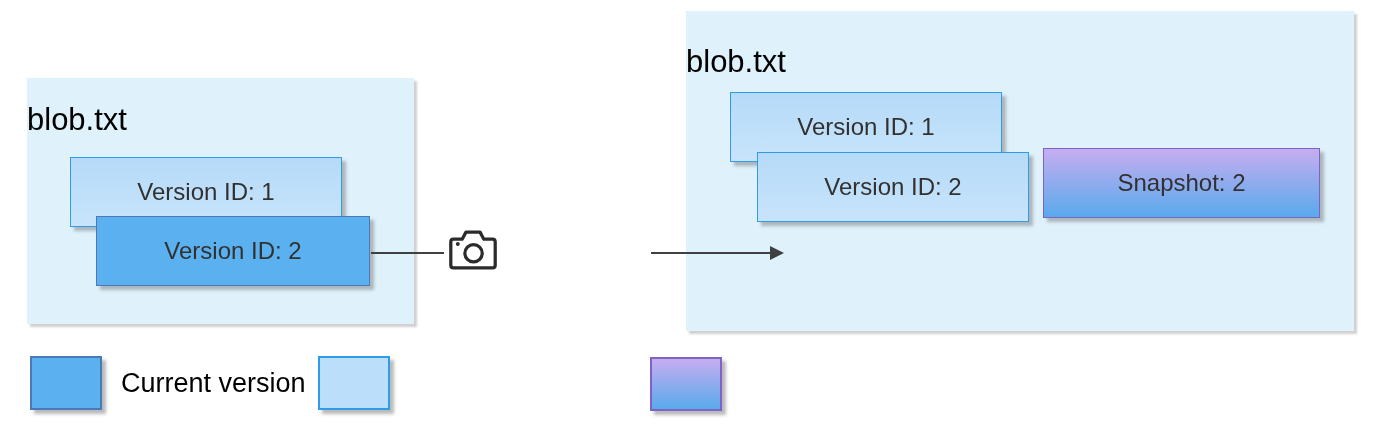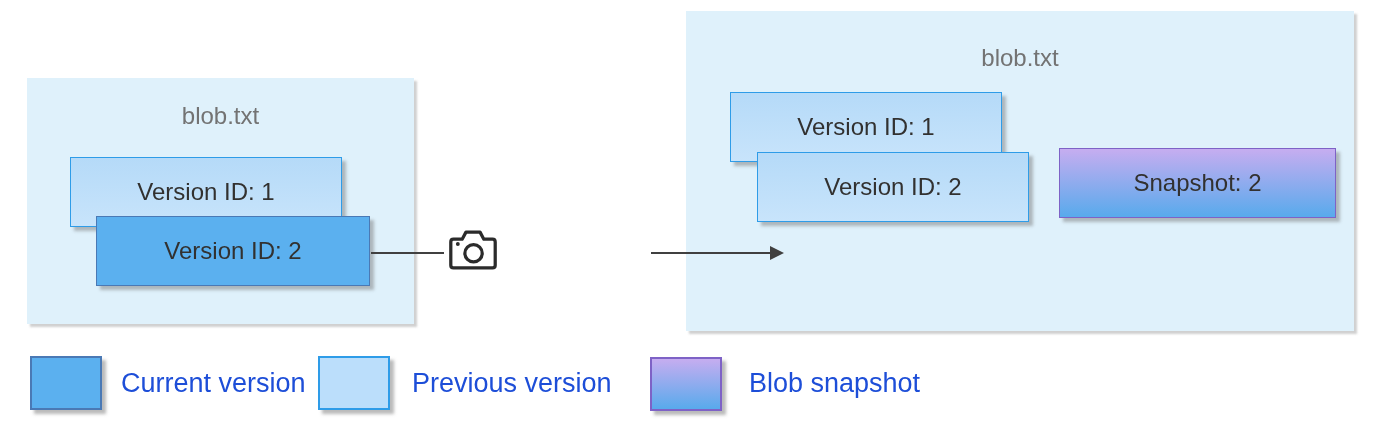--- a/index.html
+++ b/index.html
@@ -13,23 +13,22 @@
     background: #ffffff;
   }
   .container {
     position: absolute;
     background: #DFF1FB;
     box-shadow: 3px 3px 2px rgba(150,150,150,0.45);
   }
   .container-title {
     position: absolute;
     width: 100%;
-    text-align: center;
-    font-size: 24px;
-    color: #737373;
+    font-size: 31px;
+    color: #000000;
   }
   .vbox {
     position: absolute;
     display: flex;
     align-items: center;
     justify-content: center;
     font-size: 24px;
     color: #323130;
     box-shadow: 4px 4px 3px rgba(110,110,110,0.45);
     box-sizing: border-box;
@@ -38,21 +37,20 @@
     background: linear-gradient(180deg, #B5DAF8 0%, #C8E4FB 100%);
     border: 1px solid #2E9CE8;
   }
   .vbox.current {
     background: #5BB0EF;
     border: 1px solid #4A79B5;
   }
   .vbox.snapshot {
     background: linear-gradient(180deg, #C6ADF0 0%, #58AAEC 100%);
     border: 1px solid #7E62C6;
-    margin-left: 16px;
   }
   .box-l1 { left: 70px;  top: 157px; width: 272px; height: 70px; z-index: 1; }
   .box-l2 { left: 96px;  top: 216px; width: 274px; height: 70px; z-index: 2; }
   .box-r1 { left: 730px; top: 92px;  width: 272px; height: 70px; z-index: 1; }
   .box-r2 { left: 757px; top: 152px; width: 272px; height: 70px; z-index: 2; }
   .box-rs { left: 1043px; top: 148px; width: 277px; height: 70px; z-index: 2; }
   .box-r3 { left: 783px; top: 217px; width: 273px; height: 70px; z-index: 3; }
   .arrow-line {
     position: absolute;
     height: 2px;
@@ -85,21 +83,21 @@
     box-shadow: 4px 4px 3px rgba(120,120,120,0.5);
     box-sizing: border-box;
   }
   .legend-swatch.current  { background: #5BB0EF; border: 2px solid #4A79B5; }
   .legend-swatch.previous { background: #BBDEFB; border: 2px solid #2E9CE8; }
   .legend-swatch.snapshot { background: linear-gradient(180deg, #C6ADF0 0%, #58AAEC 100%); border: 2px solid #7E62C6; }
   .legend-label {
     position: absolute;
     top: 368px;
     font-size: 27px;
-    color: #1d4ed8;
+    color: #000000;
     white-space: nowrap;
   }
 </style>
 </head>
 <body>
 
 <div class="stage">
 
   <div class="container" style="left:27px; top:78px; width:387px; height:246px;">
     <div class="container-title" style="top:24px;">blob.txt</div>
@@ -132,18 +130,16 @@
     <span>Version ID: 2</span>
   </div>
   <div class="vbox snapshot box-rs">
     <span>Snapshot: 2</span>
   </div>
 
   <div class="legend-swatch current" style="left:30px; top:356px;"></div>
   <div class="legend-label" style="left:121px;">Current version</div>
 
   <div class="legend-swatch previous" style="left:318px; top:356px;"></div>
-  <div class="legend-label" style="left:412px;">Previous version</div>
 
   <div class="legend-swatch snapshot" style="left:650px; top:357px;"></div>
-  <div class="legend-label" style="left:749px;">Blob snapshot</div>
 
 </div>
 
 </body></html>

